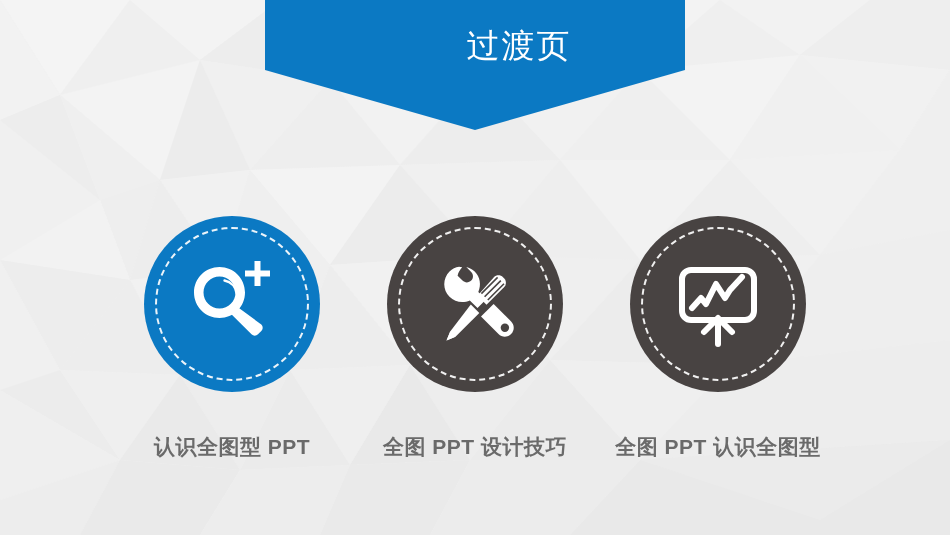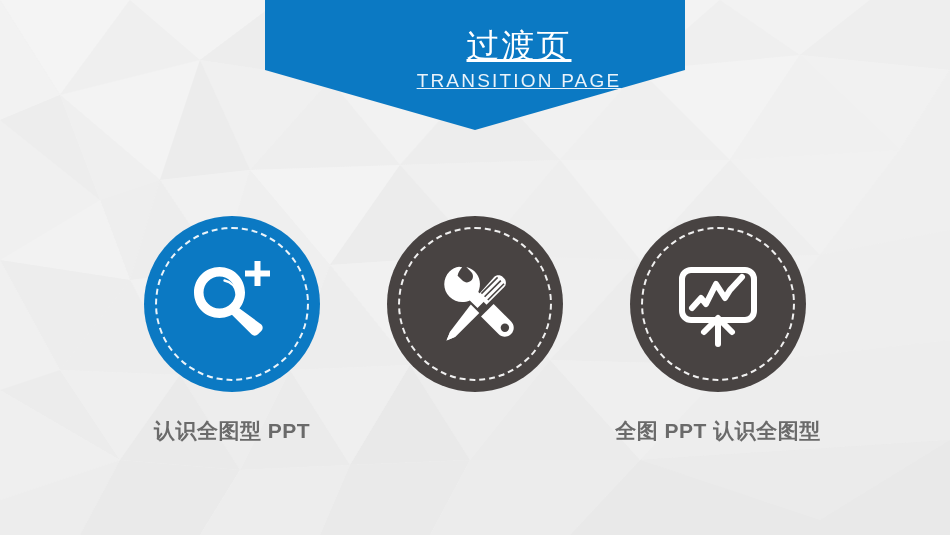--- a/index.html
+++ b/index.html
@@ -41,21 +41,20 @@
     display: block;
   }
   .banner-text {
     position: absolute;
     left: 265px;
     top: 0;
     width: 508px;
     text-align: center;
     color: #ffffff;
     pointer-events: none;
-    text-decoration: underline;
   }
   #banner-title-cn {
     top: 27px;
     font-size: 33px;
     line-height: 38px;
     letter-spacing: 2px;
     font-weight: 400;
   }
   #banner-title-en {
     top: 70px;
@@ -110,21 +109,21 @@
     left: 38px;
     top: 38px;
     width: 100px;
     height: 100px;
   }
 
   
   #labels-row {
     position: absolute;
     left: 0;
-    top: 416px;
+    top: 432px;
     width: 950px;
     height: 34px;
   }
   .label-item {
     position: absolute;
     top: 0;
     width: 260px;
     text-align: center;
     font-size: 21px;
     line-height: 30px;
@@ -223,21 +222,20 @@
       <polygon points="640,460 950,440 950,535 570,535" fill="#e9e9e9"></polygon>
       <polygon points="640,460 950,440 820,520" fill="#ebebeb"></polygon>
     </g>
   </svg>
 
   <div id="banner-wrap">
     <svg id="banner-svg" width="950" height="140" viewBox="0 0 950 140" xmlns="http://www.w3.org/2000/svg">
       <polygon points="265,0 685,0 685,70 475,130 265,70" fill="#0b79c3"></polygon>
     </svg>
     <div class="banner-text" id="banner-title-cn">过渡页</div>
-    <div class="banner-text" id="banner-title-en">TRANSITION PAGE</div>
   </div>
 
   <div id="circles-row">
 
     <div class="circle-item c1">
       <div class="circle-disc blue"></div>
       <div class="circle-dashed"></div>
       <svg class="circle-glyph" viewBox="0 0 100 100" xmlns="http://www.w3.org/2000/svg">
         <g fill="#ffffff">
           <path d="M37.5 13 C23.4 13 12 24.4 12 38.5 C12 52.6 23.4 64 37.5 64
@@ -296,16 +294,17 @@
           <polyline points="24,54 33,44 38,50 48,30 57,44 62,36 74,23"></polyline>
           <line x1="50" y1="66" x2="50" y2="90"></line>
           <polyline points="36,78 50,64 64,78"></polyline>
         </g>
       </svg>
     </div>
   </div>
 
   <div id="labels-row">
     <div class="label-item l1">认识全图型 PPT</div>
+    <div class="label-item l2">全图 PPT 设计技巧</div>
     <div class="label-item l3">全图 PPT 认识全图型</div>
   </div>
 
 </div>
 
 </body></html>

